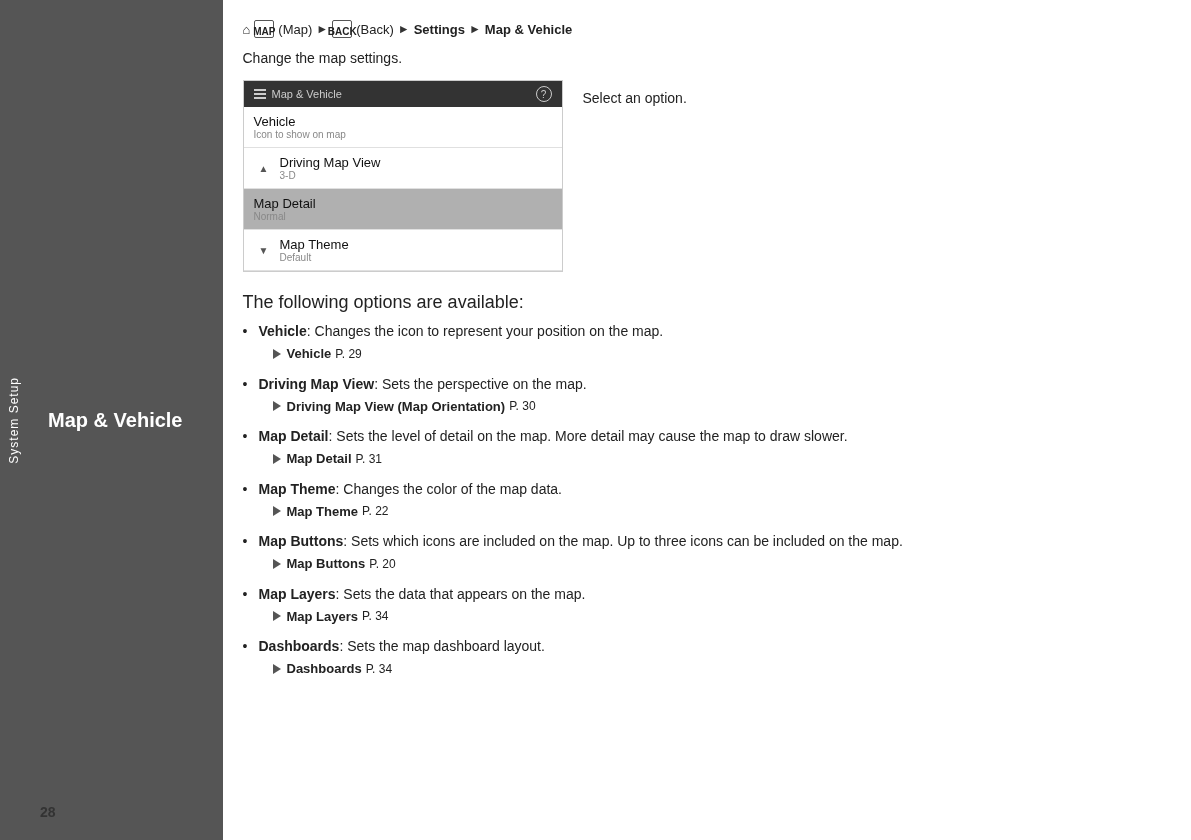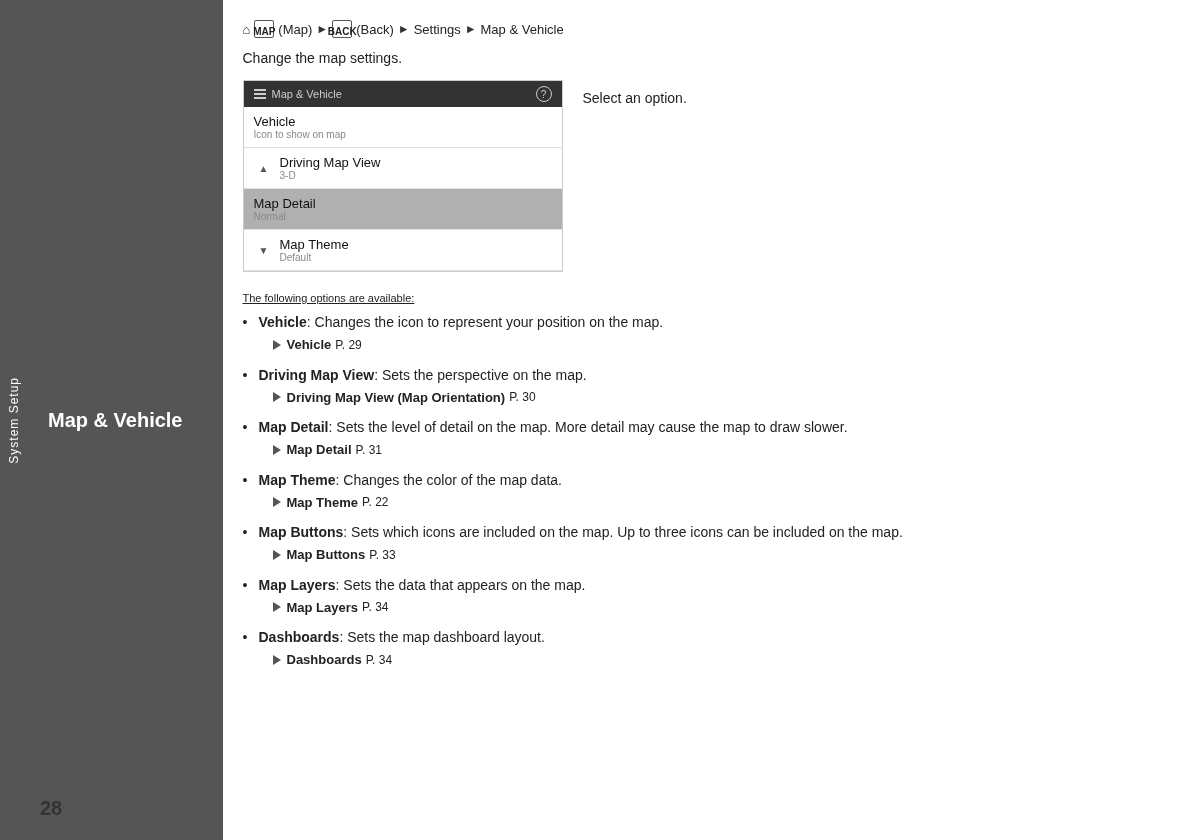--- a/index.html
+++ b/index.html
@@ -80,21 +80,21 @@
       border: 1.5px solid #555;
       border-radius: 2px;
       font-size: 10px;
       font-weight: bold;
     }
     .breadcrumb .arrow {
       font-size: 12px;
       color: #333;
     }
     .breadcrumb .bold {
-      font-weight: normal;
+      font-weight: bold;
     }
 
     
     .intro-text {
       font-size: 14px;
       margin-bottom: 14px;
     }
 
     
     .content-row {
@@ -191,24 +191,23 @@
 
     
     .select-option-text {
       font-size: 14px;
       padding-top: 10px;
       text-align: right;
     }
 
     
     .options-intro {
-      font-size: 11px;
+      font-size: 18px;
       margin-bottom: 8px;
       margin-top: 4px;
-      text-decoration: underline;
     }
     .options-list {
       list-style: none;
       padding: 0;
     }
     .options-list li {
       margin-bottom: 10px;
       line-height: 1.5;
       padding-left: 16px;
       position: relative;
@@ -246,21 +245,21 @@
     }
     .ref-page {
       font-size: 12px;
     }
 
     
     .page-number {
       position: fixed;
       bottom: 20px;
       left: 40px;
-      font-size: 20px;
+      font-size: 14px;
       font-weight: bold;
       color: #333;
     }
   </style>
 </head>
 <body>
 
 <div class="sidebar">
   <span class="sidebar-label">System Setup</span>
 </div>
@@ -392,21 +391,21 @@
           <span class="ref-label">Map Theme</span>
           <span class="ref-page">P. 22</span>
         </div>
       </li>
 
       <li>
         <span class="option-name">Map Buttons</span><span>: Sets which icons are included on the map. Up to three icons can be included on the map.</span>
         <div class="sub-ref">
           <span class="ref-arrow"></span>
           <span class="ref-label">Map Buttons</span>
-          <span class="ref-page">P. 33</span>
+          <span class="ref-page">P. 20</span>
         </div>
       </li>
 
       <li>
         <span class="option-name">Map Layers</span><span>: Sets the data that appears on the map.</span>
         <div class="sub-ref">
           <span class="ref-arrow"></span>
           <span class="ref-label">Map Layers</span>
           <span class="ref-page">P. 34</span>
         </div>

